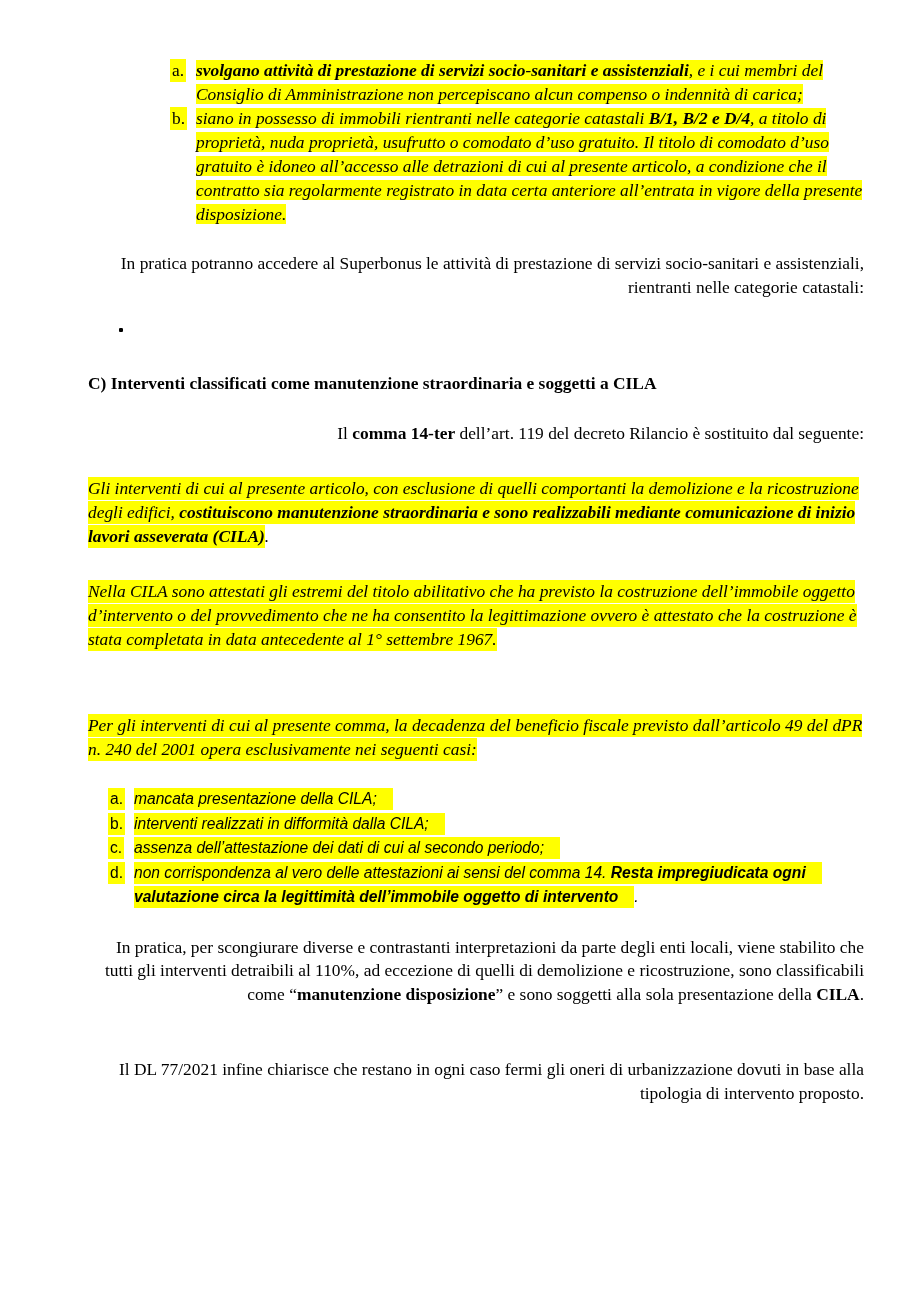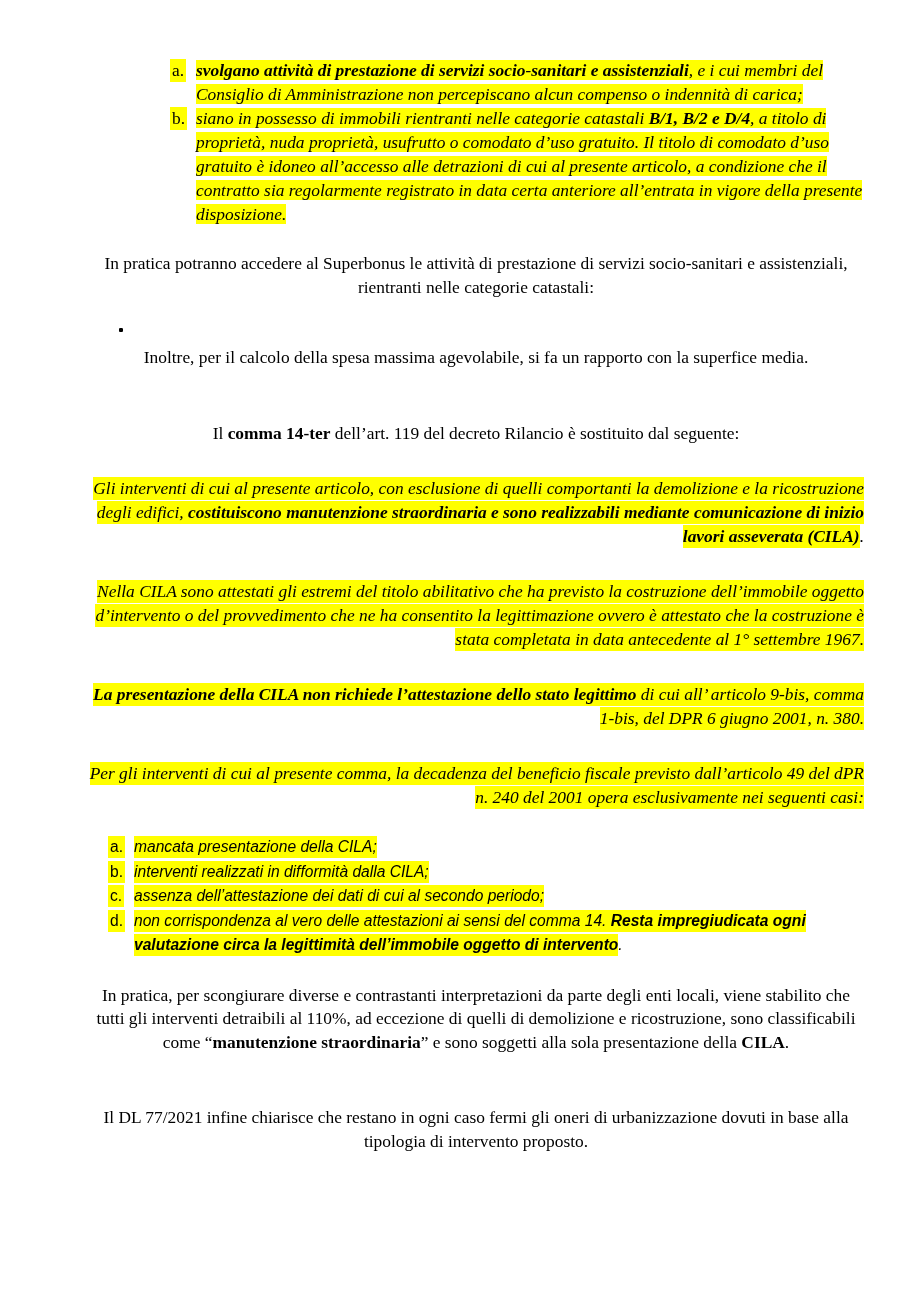--- a/index.html
+++ b/index.html
@@ -28,42 +28,42 @@
     left: 88px;
     top: 58px;
     width: 776px;
   }
 
   
   p.body {
     margin: 0 0 0 0;
     font-size: 17.4px;
     line-height: 23.5px;
-    text-align: center;
+    text-align: right;
   }
   .gap-m { height: 21px; }
   .gap-l { height: 26px; }
   .gap-xl { height: 31px; }
 
   b, strong { font-weight: bold; }
 
   
   .hl {
     background-color: #ffff00;
     box-decoration-break: clone;
     -webkit-box-decoration-break: clone;
   }
 
   
   .quote {
     margin: 0;
     font-size: 17.4px;
     line-height: 24px;
     font-style: italic;
-    text-align: right;
+    text-align: left;
   }
   .quote .hl { padding: 1px 0 2px 0; }
 
   
   ol.alpha-serif {
     list-style: none;
     margin: 0;
     padding: 0;
   }
   ol.alpha-serif > li {
@@ -116,21 +116,21 @@
     line-height: 24.5px;
     font-style: italic;
   }
   ol.alpha-sans > li > .marker {
     position: absolute;
     left: 20px;
     top: 0;
     font-style: normal;
   }
   ol.alpha-sans > li > .marker .hl { padding: 2px 2px 3px 2px; }
-  ol.alpha-sans .hl { padding: 2px 0 3px 0; }
+  ol.alpha-sans .hl { padding: 2px 16px 3px 0; }
 
   
   h2.heading {
     margin: 0;
     font-size: 17.4px;
     line-height: 23.5px;
     font-weight: bold;
     font-family: "Liberation Serif", "DejaVu Serif", serif;
   }
 </style>
@@ -164,40 +164,39 @@
       <li>
         <span class="dot">•</span>
       </li>
       <li>
         <span class="dot">•</span>
       </li>
     </ul>
 
     <div class="gap-l"></div>
 
-    <p class="body">Inoltre, per il calcolo della spesa massima agevolabile, si fa un rapporto con la superfice media.</p>
-
-    <div class="gap-l"></div>
-
+
+    <div class="gap-l"></div>
+
+    <h2 class="heading">C) Interventi classificati come manutenzione straordinaria e soggetti a CILA</h2>
 
     <div class="gap-l"></div>
 
     <p class="body"><span>Il </span><b>comma 14-ter</b><span> dell’art. 119 del decreto Rilancio è sostituito dal seguente:</span></p>
 
     <div class="gap-xl"></div>
 
     <p class="quote"><span class="hl"><span>Gli interventi di cui al presente articolo, con esclusione di quelli comportanti la demolizione e la ricostruzione degli edifici, </span><b>costituiscono manutenzione straordinaria e sono realizzabili mediante comunicazione di inizio lavori asseverata (CILA)</b></span><span>.</span></p>
 
     <div class="gap-xl"></div>
 
     <p class="quote"><span class="hl">Nella CILA sono attestati gli estremi del titolo abilitativo che ha previsto la costruzione dell’immobile oggetto d’intervento o del provvedimento che ne ha consentito la legittimazione ovvero è attestato che la costruzione è stata completata in data antecedente al 1° settembre 1967.</span></p>
 
     <div class="gap-xl"></div>
 
-    <p class="quote"><span class="hl"><b>La presentazione della CILA non richiede l’attestazione dello stato legittimo</b><span> di cui all’ articolo 9-bis, comma 1-bis, del DPR 6 giugno 2001, n. 380.</span></span></p>
 
     <div class="gap-xl"></div>
 
     <p class="quote"><span class="hl">Per gli interventi di cui al presente comma, la decadenza del beneficio fiscale previsto dall’articolo 49 del dPR n. 240 del 2001 opera esclusivamente nei seguenti casi:</span></p>
 
     <div class="gap-l"></div>
 
     <ol class="alpha-sans">
       <li>
         <span class="marker"><span class="hl">a.</span></span>
@@ -212,21 +211,21 @@
         <span class="hl">assenza dell’attestazione dei dati di cui al secondo periodo;</span>
       </li>
       <li>
         <span class="marker"><span class="hl">d.</span></span>
         <span><span class="hl"><span>non corrispondenza al vero delle attestazioni ai sensi del comma 14. </span><b>Resta impregiudicata ogni valutazione circa la legittimità dell’immobile oggetto di intervento</b></span><span>.</span></span>
       </li>
     </ol>
 
     <div class="gap-l"></div>
 
-    <p class="body"><span>In pratica, per scongiurare diverse e contrastanti interpretazioni da parte degli enti locali, viene stabilito che tutti gli interventi detraibili al 110%, ad eccezione di quelli di demolizione e ricostruzione, sono classificabili come “</span><b>manutenzione straordinaria</b><span>” e sono soggetti alla sola presentazione della </span><b>CILA</b><span>.</span></p>
+    <p class="body"><span>In pratica, per scongiurare diverse e contrastanti interpretazioni da parte degli enti locali, viene stabilito che tutti gli interventi detraibili al 110%, ad eccezione di quelli di demolizione e ricostruzione, sono classificabili come “</span><b>manutenzione disposizione</b><span>” e sono soggetti alla sola presentazione della </span><b>CILA</b><span>.</span></p>
 
     <div class="gap-l"></div>
 
 
     <div class="gap-l"></div>
 
     <p class="body">Il DL 77/2021 infine chiarisce che restano in ogni caso fermi gli oneri di urbanizzazione dovuti in base alla tipologia di intervento proposto.</p>
 
   </div>
 </div>

